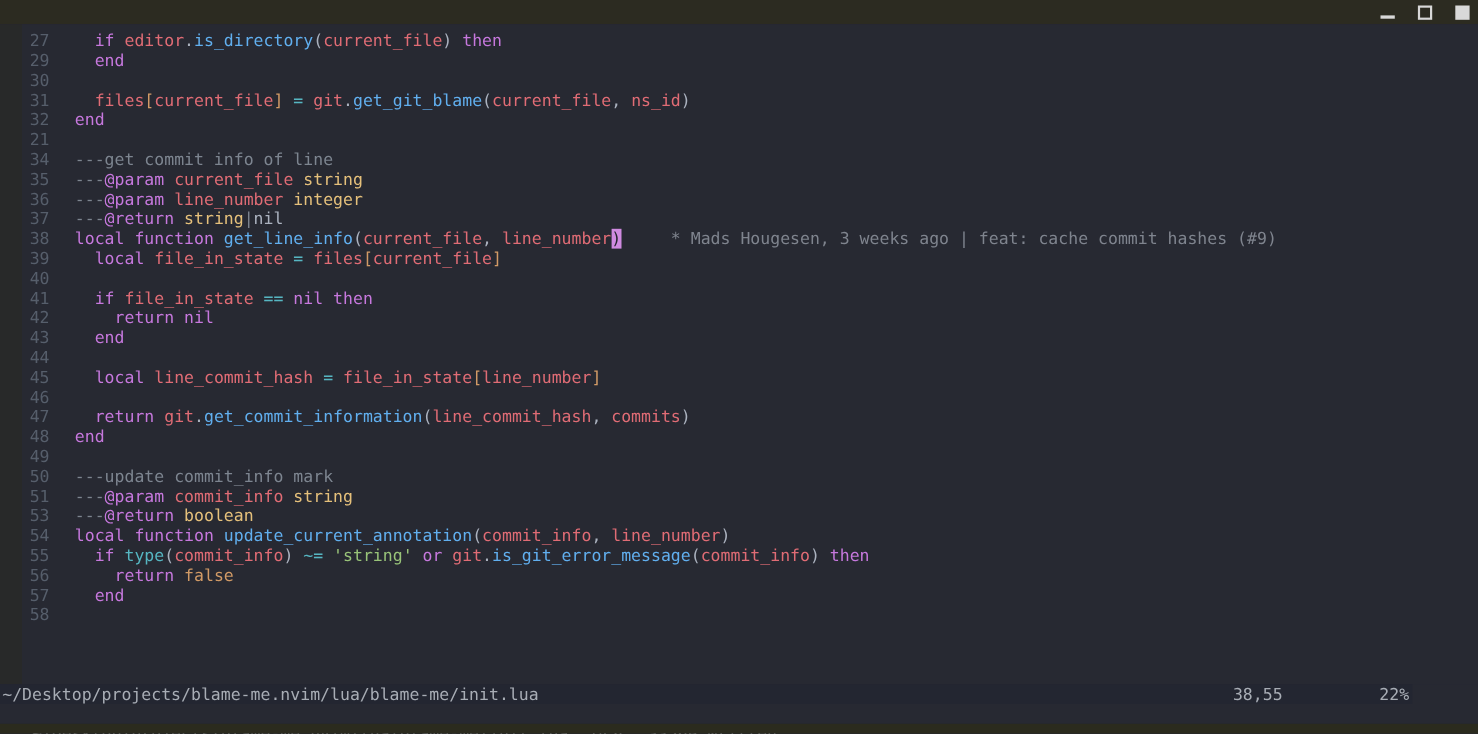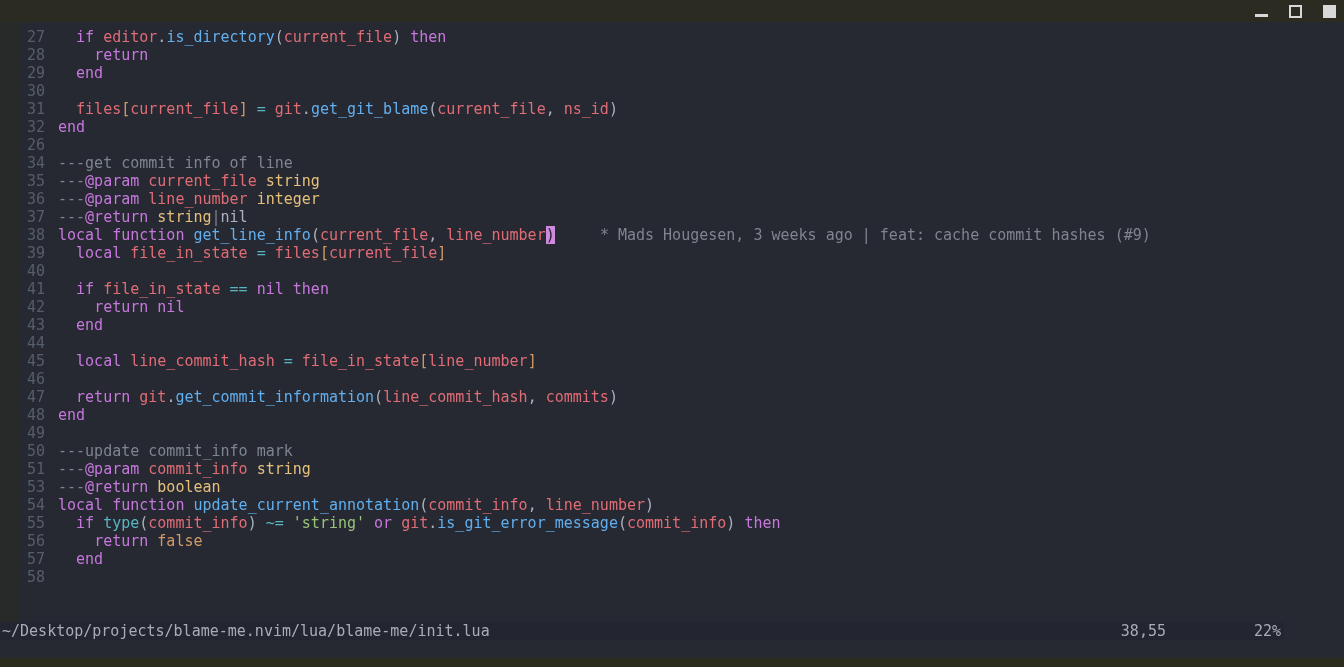--- a/index.html
+++ b/index.html
@@ -32,21 +32,21 @@
     position:absolute;top:22px;left:0;width:20px;height:600px;
     background:#2a2a22;opacity:.55;
   }
   .editor{
     position:absolute;top:22px;left:0;width:1344px;height:600px;
     padding-top:6px;box-sizing:border-box;
     background:#272932;
   }
   .row{height:18px;line-height:18px;white-space:pre;display:flex;}
   .lnum{width:45px;text-align:right;color:var(--lnum);flex:none;}
-  .code{margin-left:13px;}
+  .code{margin-left:23px;}
   .c-fg{color:var(--fg);}
   .c-kw{color:var(--kw);}
   .c-var{color:var(--var);}
   .c-fn{color:var(--fn);}
   .c-builtin{color:var(--builtin);text-align:center;}
   .c-op{color:var(--op);}
   .c-punct{color:var(--punct);}
   .c-bracket{color:var(--bracket);}
   .c-type{color:var(--type);}
   .c-str{color:var(--str);}
@@ -77,26 +77,25 @@
 <div class="titlebar dither-olive">
   <div class="controls">
     <span class="ctl ctl-min"></span>
     <span class="ctl ctl-max"></span>
     <span class="ctl ctl-close"></span>
   </div>
 </div>
 
 <div class="editor dither-blue" id="editor">
     <div class="row"><span class="lnum">27</span><span class="code"><span class="tk c-fg">  </span><span class="tk c-kw">if</span><span class="tk c-fg"> </span><span class="tk c-var">editor</span><span class="tk c-punct">.</span><span class="tk c-fn">is_directory</span><span class="tk c-punct">(</span><span class="tk c-var">current_file</span><span class="tk c-punct">)</span><span class="tk c-fg"> </span><span class="tk c-kw">then</span></span></div>
-    <div class="row"><span class="lnum">28</span><span class="code"><span class="tk c-fg">    </span><span class="tk c-kw">return</span></span></div>
     <div class="row"><span class="lnum">29</span><span class="code"><span class="tk c-fg">  </span><span class="tk c-kw">end</span></span></div>
     <div class="row"><span class="lnum">30</span><span class="code"></span></div>
     <div class="row"><span class="lnum">31</span><span class="code"><span class="tk c-fg">  </span><span class="tk c-var">files</span><span class="tk c-bracket">[</span><span class="tk c-var">current_file</span><span class="tk c-bracket">]</span><span class="tk c-fg"> </span><span class="tk c-op">=</span><span class="tk c-fg"> </span><span class="tk c-var">git</span><span class="tk c-punct">.</span><span class="tk c-fn">get_git_blame</span><span class="tk c-punct">(</span><span class="tk c-var">current_file</span><span class="tk c-punct">, </span><span class="tk c-var">ns_id</span><span class="tk c-punct">)</span></span></div>
     <div class="row"><span class="lnum">32</span><span class="code"><span class="tk c-kw">end</span></span></div>
-    <div class="row"><span class="lnum">26</span><span class="code"></span></div>
+    <div class="row"><span class="lnum">21</span><span class="code"></span></div>
     <div class="row"><span class="lnum">34</span><span class="code"><span class="tk c-comment">---get commit info of line</span></span></div>
     <div class="row"><span class="lnum">35</span><span class="code"><span class="tk c-comment">---</span><span class="tk c-doctag">@param</span><span class="tk c-fg"> </span><span class="tk c-var">current_file</span><span class="tk c-fg"> </span><span class="tk c-type">string</span></span></div>
     <div class="row"><span class="lnum">36</span><span class="code"><span class="tk c-comment">---</span><span class="tk c-doctag">@param</span><span class="tk c-fg"> </span><span class="tk c-var">line_number</span><span class="tk c-fg"> </span><span class="tk c-type">integer</span></span></div>
     <div class="row"><span class="lnum">37</span><span class="code"><span class="tk c-comment">---</span><span class="tk c-doctag">@return</span><span class="tk c-fg"> </span><span class="tk c-type">string</span><span class="tk c-comment">|</span><span class="tk c-fg">nil</span></span></div>
     <div class="row"><span class="lnum">38</span><span class="code"><span class="tk c-kw">local</span><span class="tk c-fg"> </span><span class="tk c-kw">function</span><span class="tk c-fg"> </span><span class="tk c-fn">get_line_info</span><span class="tk c-punct">(</span><span class="tk c-var">current_file</span><span class="tk c-punct">, </span><span class="tk c-var">line_number</span><span class="tk c-cursor">)</span><span class="tk c-fg">     </span><span class="tk c-virt">* Mads Hougesen, 3 weeks ago | feat: cache commit hashes (#9)</span></span></div>
     <div class="row"><span class="lnum">39</span><span class="code"><span class="tk c-fg">  </span><span class="tk c-kw">local</span><span class="tk c-fg"> </span><span class="tk c-var">file_in_state</span><span class="tk c-fg"> </span><span class="tk c-op">=</span><span class="tk c-fg"> </span><span class="tk c-var">files</span><span class="tk c-bracket">[</span><span class="tk c-var">current_file</span><span class="tk c-bracket">]</span></span></div>
     <div class="row"><span class="lnum">40</span><span class="code"></span></div>
     <div class="row"><span class="lnum">41</span><span class="code"><span class="tk c-fg">  </span><span class="tk c-kw">if</span><span class="tk c-fg"> </span><span class="tk c-var">file_in_state</span><span class="tk c-fg"> </span><span class="tk c-op">==</span><span class="tk c-fg"> </span><span class="tk c-kw">nil</span><span class="tk c-fg"> </span><span class="tk c-kw">then</span></span></div>
     <div class="row"><span class="lnum">42</span><span class="code"><span class="tk c-fg">    </span><span class="tk c-kw">return</span><span class="tk c-fg"> </span><span class="tk c-kw">nil</span></span></div>
     <div class="row"><span class="lnum">43</span><span class="code"><span class="tk c-fg">  </span><span class="tk c-kw">end</span></span></div>

